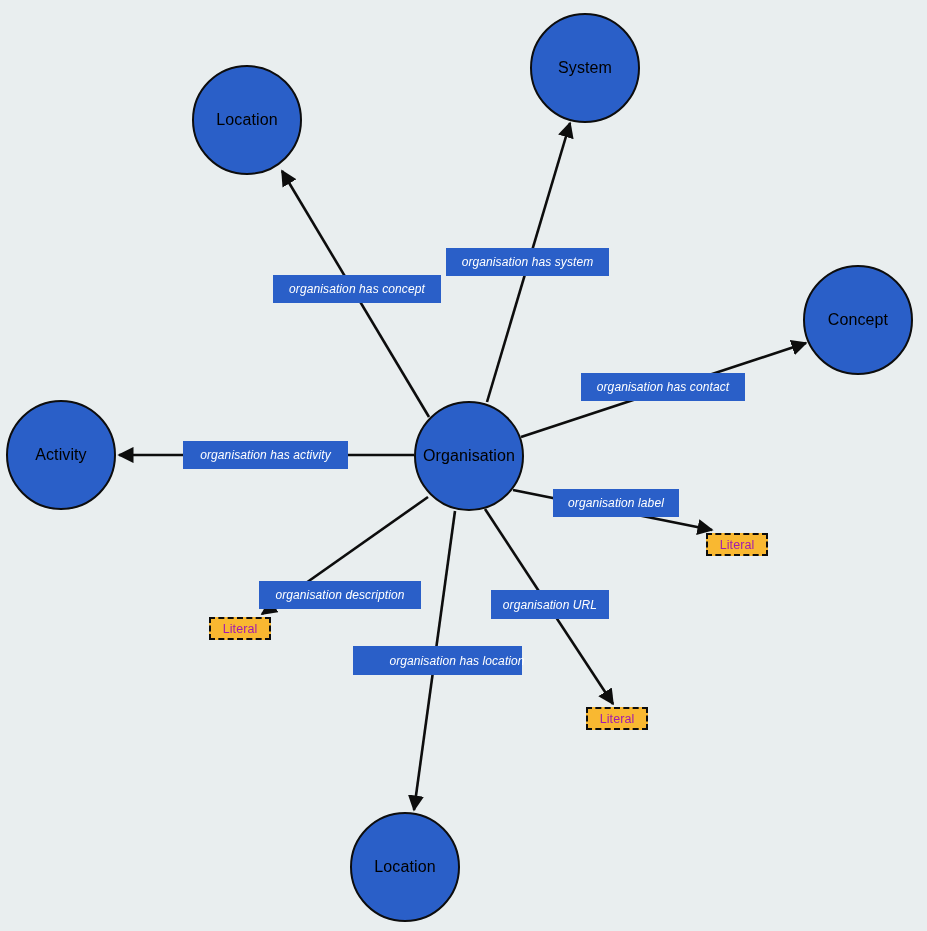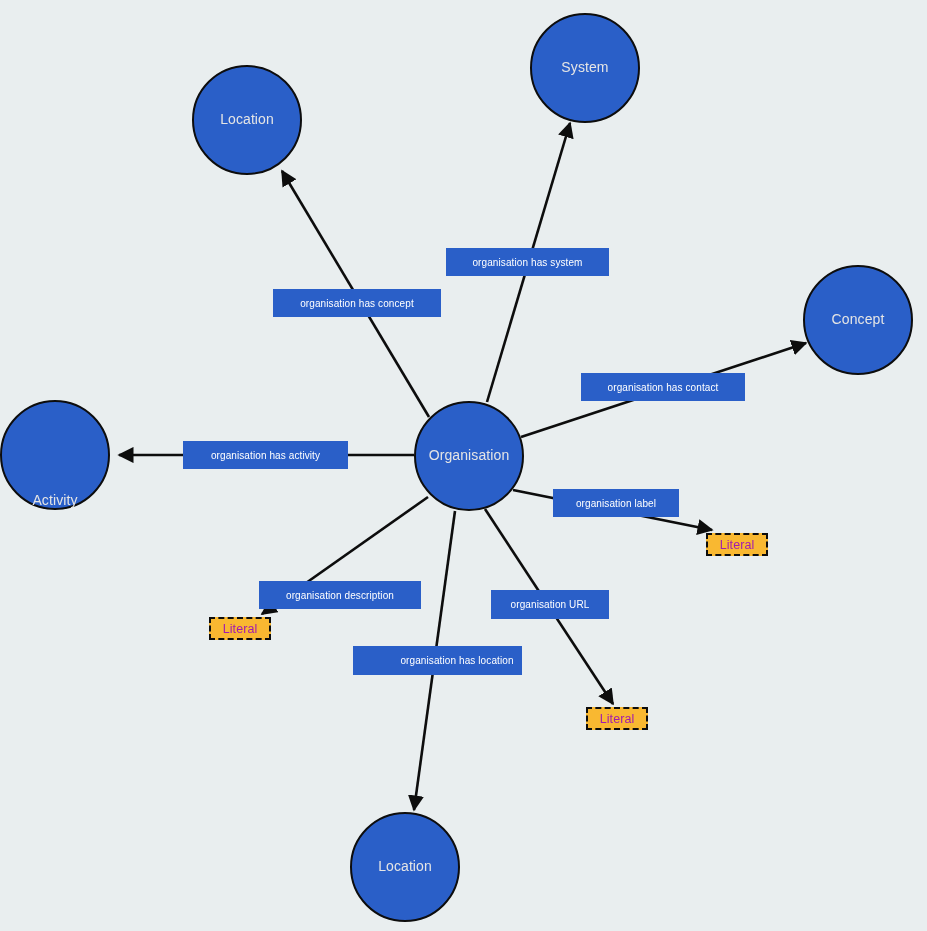--- a/index.html
+++ b/index.html
@@ -27,38 +27,39 @@
   }
   .node-circle {
     position: absolute;
     box-sizing: border-box;
     border-radius: 50%;
     background: #2a5fc8;
     border: 2.5px solid #0d0d0d;
     display: flex;
     align-items: center;
     justify-content: center;
-    color: #e5e5e5;
-    font-size: 14px;
+    color: #000000;
+    font-size: 16px;
     letter-spacing: 0.1px;
     text-align: center;
     line-height: 1.1;
   }
   .edge-label {
     position: absolute;
     box-sizing: border-box;
     background: #2a5fc8;
     color: #ffffff;
-    font-size: 10px;
+    font-size: 12px;
     letter-spacing: 0.1px;
     display: flex;
     align-items: center;
     justify-content: center;
     white-space: nowrap;
     padding: 0 9px;
+    font-style: italic;
   }
   .literal-box {
     position: absolute;
     box-sizing: border-box;
     background: #f9b831;
     border: 2.5px dashed #0d0d0d;
     color: #a21caf;
     font-size: 12.5px;
     letter-spacing: 0.1px;
     display: flex;
@@ -96,29 +97,29 @@
       </div>
       <div class="node-circle" style="left: 192px; top: 65px; width: 110px; height: 110px;">
         <span>Location</span>
       </div>
       <div class="node-circle" style="left: 530px; top: 13px; width: 110px; height: 110px;">
         <span>System</span>
       </div>
       <div class="node-circle" style="left: 803px; top: 265px; width: 110px; height: 110px;">
         <span>Concept</span>
       </div>
-      <div class="node-circle" style="left: 0; top: 400px; width: 110px; height: 110px; align-items: flex-end;">
+      <div class="node-circle" style="left: 6px; top: 400px; width: 110px; height: 110px;">
         <span>Activity</span>
       </div>
       <div class="node-circle" style="left: 350px; top: 812px; width: 110px; height: 110px;">
         <span>Location</span>
       </div>
     </div>
   <div id="edge-label-layer">
-      <div class="edge-label" style="left: 273px; top: 275px; width: 168px; height: 28px; margin-top: 14px;">organisation has concept</div>
+      <div class="edge-label" style="left: 273px; top: 275px; width: 168px; height: 28px;">organisation has concept</div>
       <div class="edge-label" style="left: 446px; top: 248px; width: 163px; height: 28px;">organisation has system</div>
       <div class="edge-label" style="left: 581px; top: 373px; width: 164px; height: 28px;">organisation has contact</div>
       <div class="edge-label" style="left: 183px; top: 441px; width: 165px; height: 28px;">organisation has activity</div>
       <div class="edge-label" style="left: 553px; top: 489px; width: 126px; height: 28px;">organisation label</div>
       <div class="edge-label" style="left: 259px; top: 539px; width: 162px; height: 28px; margin-top: 42px;">organisation description</div>
       <div class="edge-label" style="left: 491px; top: 590px; width: 118px; height: 29px;">organisation URL</div>
       <div class="edge-label" style="left: 353px; top: 646px; width: 169px; height: 29px; padding-left: 48px;">organisation has location</div>
     </div>
   <div id="literal-node-layer">
       <div class="literal-box" style="left: 706px; top: 533px; width: 62px; height: 23px;">Literal</div>

